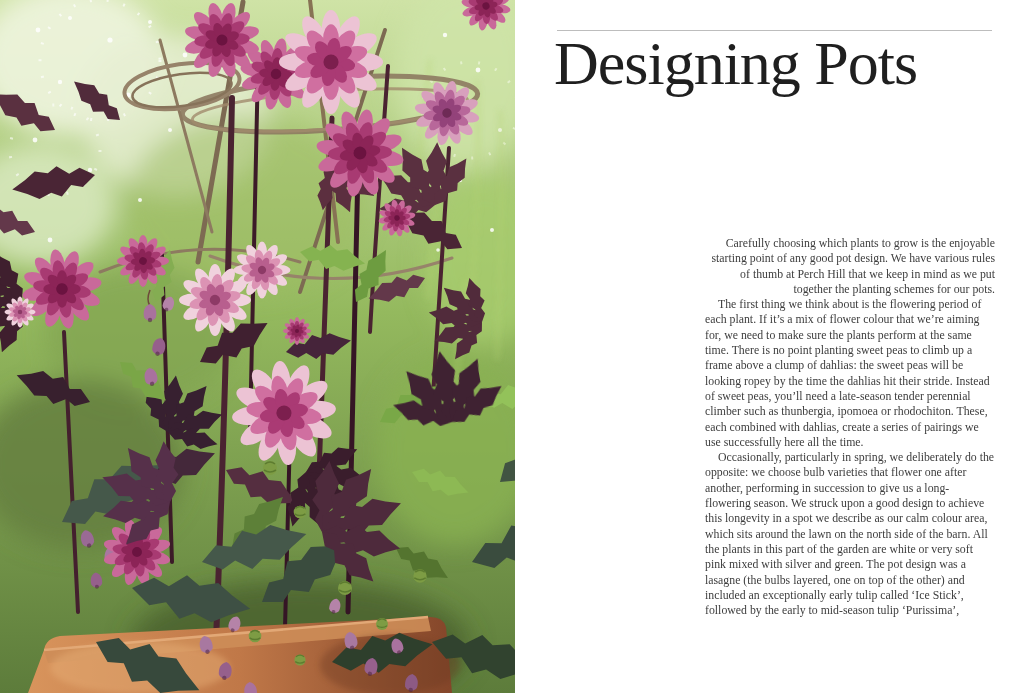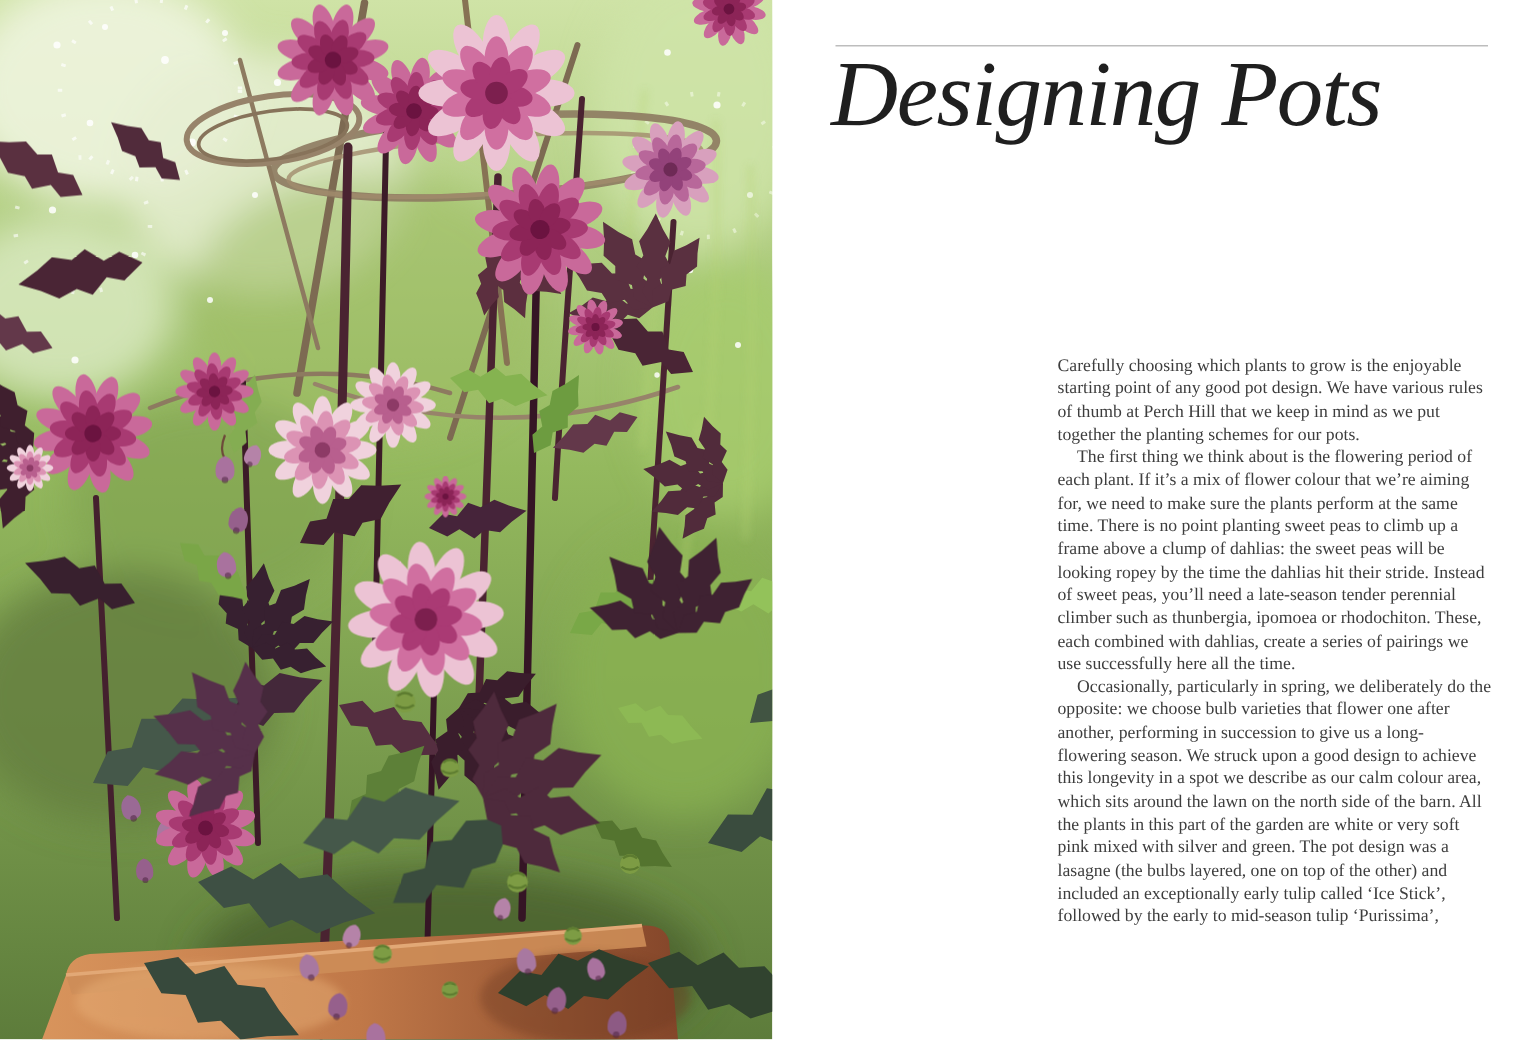--- a/index.html
+++ b/index.html
@@ -11,26 +11,26 @@
   .photo svg { display:block; width:515px; height:693px; }
 
   
   svg { --pA:#c9699a; --pB:#a83a72; --pC:#8c2457; --pD:#6b1340; }
   .pA { fill:var(--pA); } .pB { fill:var(--pB); } .pC { fill:var(--pC); } .pD { fill:var(--pD); }
 
   
   .page-right { position:absolute; left:515px; top:0; width:509px; height:693px; background:#ffffff; }
   .title-rule { position:absolute; left:42px; right:32px; top:30px; height:0; border:none; border-top:1px solid #bdbdbd; }
   h1.title { position:absolute; left:39px; top:31px; font-family:"Liberation Serif", serif; font-weight:400;
-             font-size:62px; line-height:1.05; letter-spacing:-1px; color:#1f1f1f; white-space:nowrap;font-style:italic; }
+             font-size:62px; line-height:1.05; letter-spacing:-1px; color:#1f1f1f; white-space:nowrap; }
   .body-col { position:absolute; left:190px; top:236px; width:290px;
               font-family:"Liberation Serif", serif; font-size:11.8px; line-height:15.3px; color:#3d3d3d;
               text-align:left; }
   .body-col p { text-indent:13px; }
-  .body-col p.first { text-indent:0; }
+  .body-col p.first { text-indent:0;text-align:right; }
 </style>
 </head>
 <body>
 
 <div class="spread">
 
   <figure class="photo" aria-label="Deep pink and two-tone dahlias with dark wine-coloured foliage growing around a woven willow support in a large terracotta pot, against a green garden with white blossom">
     <svg viewBox="0 0 515 693" preserveAspectRatio="none">
       <defs>
         <linearGradient id="bgGrad" x1="0" y1="0" x2="0" y2="1">

